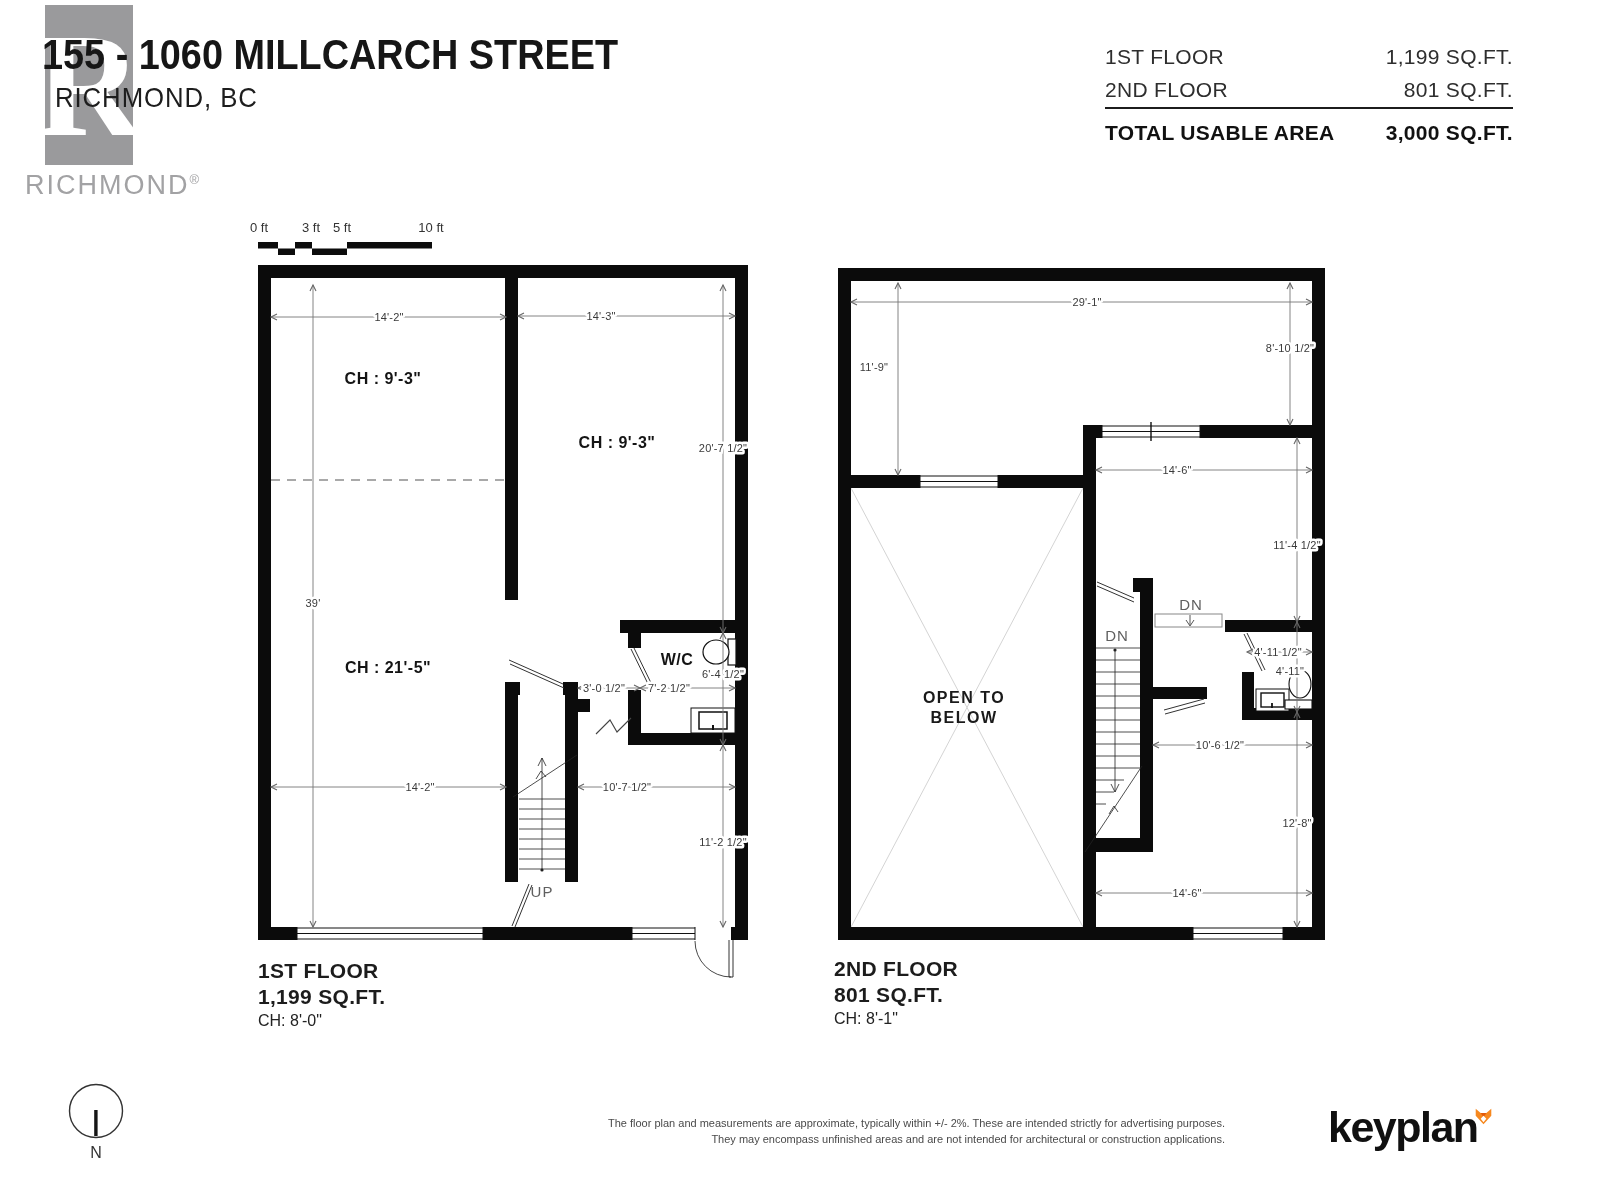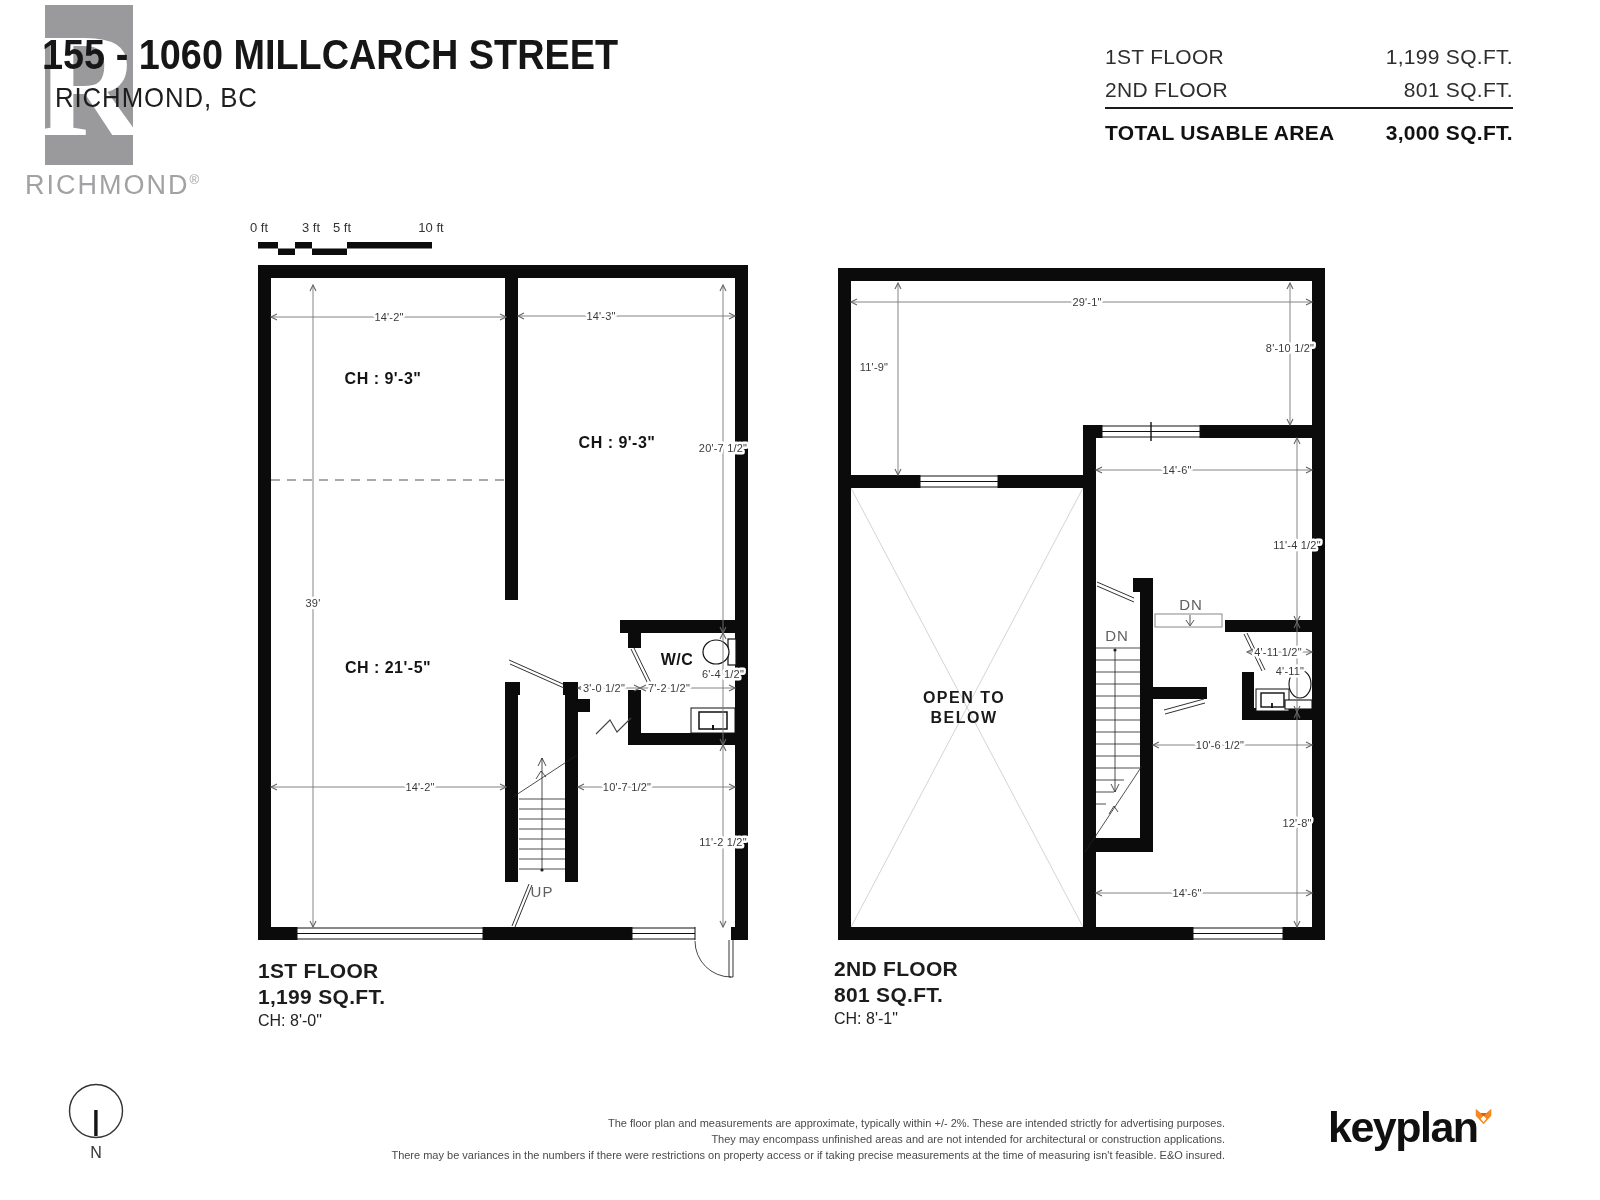--- a/index.html
+++ b/index.html
@@ -357,21 +357,20 @@
 
 <svg class="abs" style="left:56px;top:1072px" width="84" height="104" viewBox="0 0 84 104">
   <circle cx="40" cy="39" r="26.5" fill="none" stroke="#333" stroke-width="1.4"></circle>
   <rect x="38.2" y="38" width="3.4" height="26" fill="#151515"></rect>
   <text class="north-label" x="40" y="86">N</text>
 </svg>
 
 <div class="abs disclaimer">
   <div>The floor plan and measurements are approximate, typically within +/- 2%. These are intended strictly for advertising purposes.</div>
   <div>They may encompass unfinished areas and are not intended for architectural or construction applications.</div>
-  <div>There may be variances in the numbers if there were restrictions on property access or if taking precise measurements at the time of measuring isn't feasible. E&amp;O insured.</div>
 </div>
 
 <div class="abs brand">
   <span class="word">keyplan</span>
   <svg width="17" height="17" viewBox="0 0 24 24">
     <path d="M1,1 L8,7 L16,7 L23,1 L23,11 L12,23 L1,11 Z" fill="#F6881F"></path>
     <path d="M8,7 L16,7 L12,13 Z" fill="#E2590A"></path>
     <path d="M8,15 L12,20 L16,15 L12,11 Z" fill="#fff"></path>
   </svg>
 </div>

